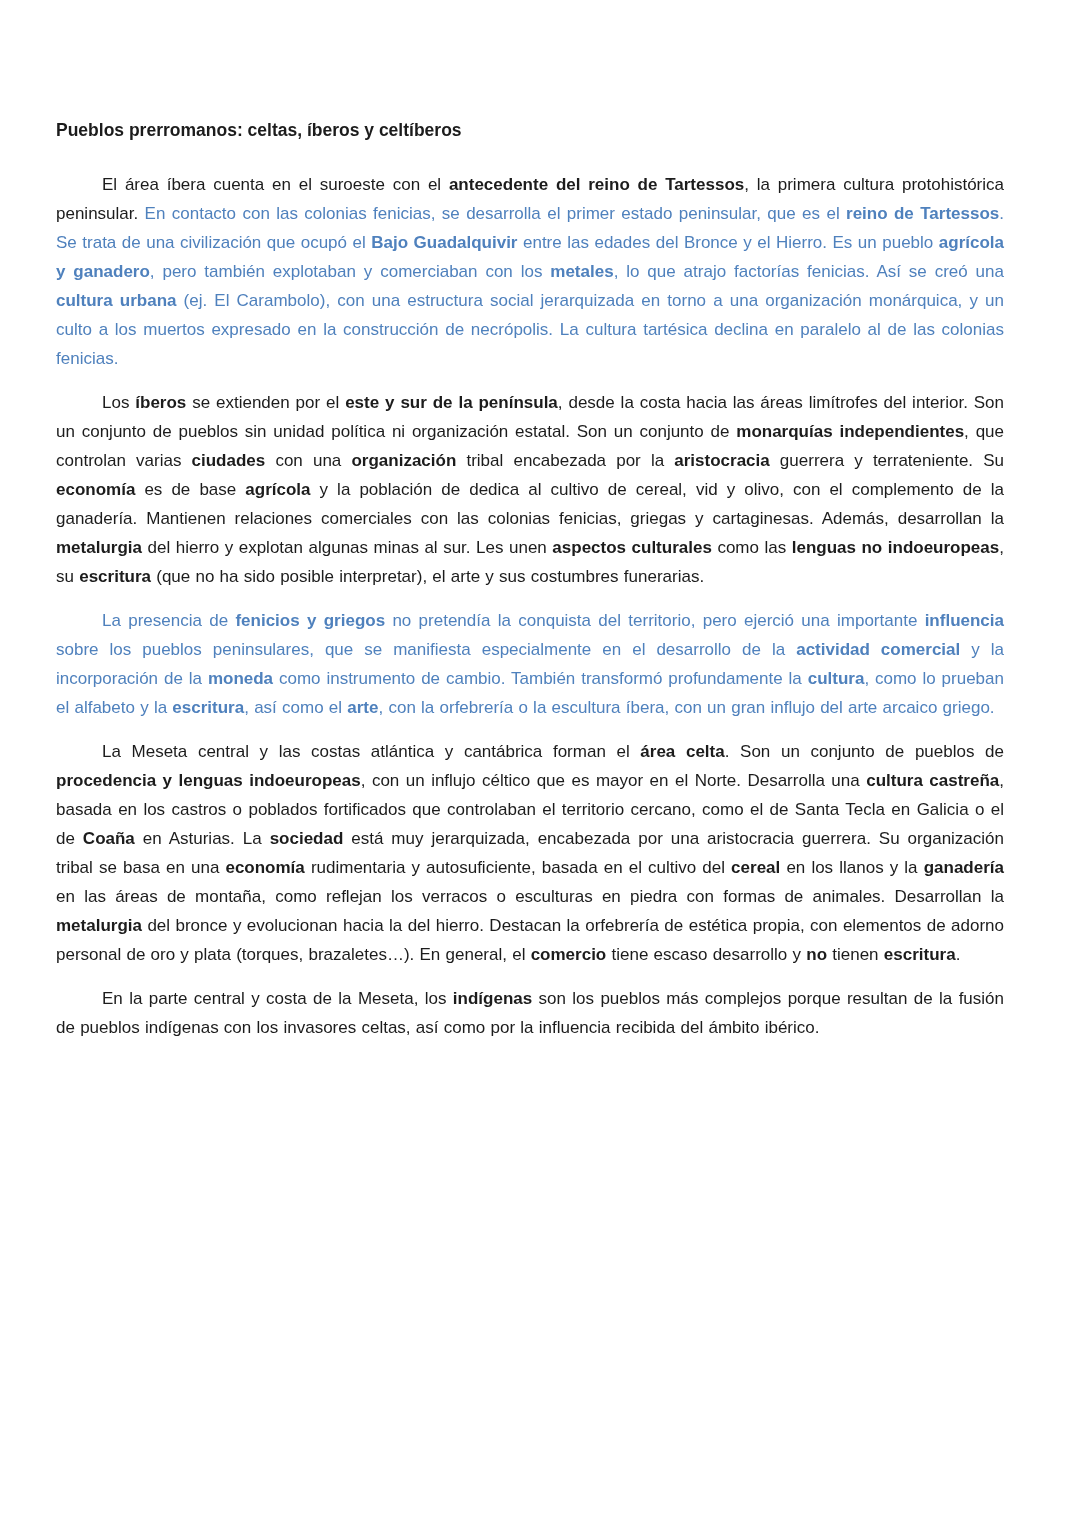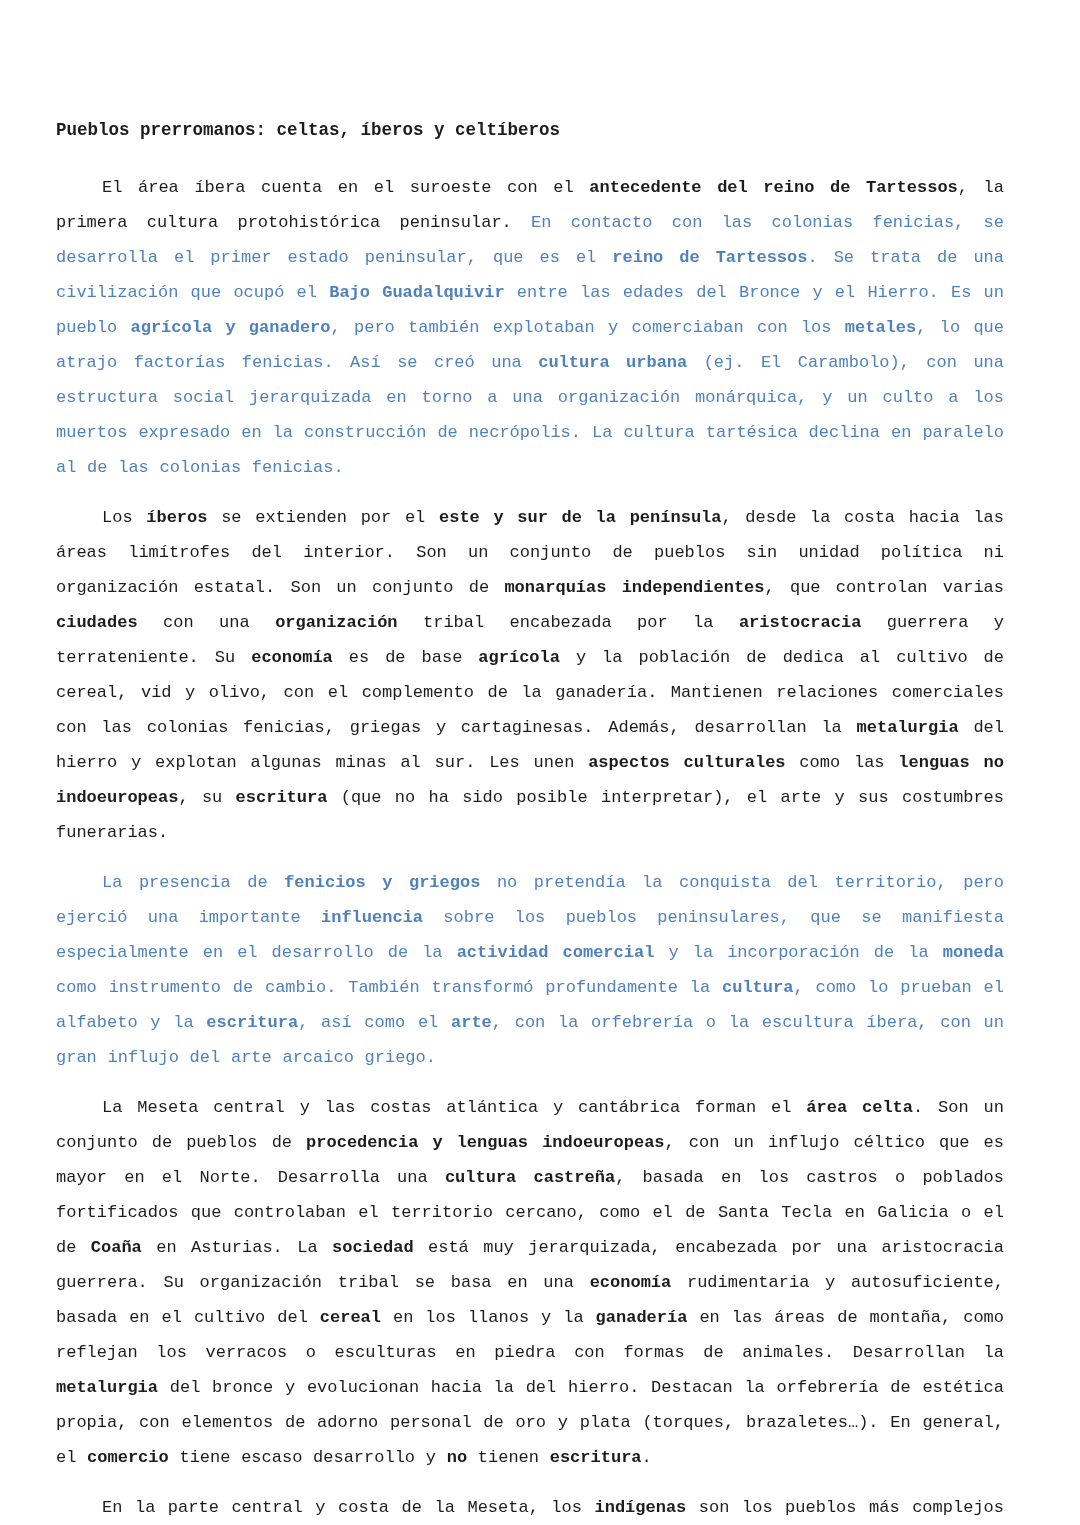--- a/index.html
+++ b/index.html
@@ -14,34 +14,34 @@
     background: var(--bg);
   }
   .page {
     position: relative;
     width: 1072px;
     height: 1525px;
     margin: 0 auto;
     background: var(--bg);
     box-sizing: border-box;
     padding: 118px 72px 0 52px;
-    font-family: Liberation Mono, monospace;
+    font-family: Liberation Sans, sans-serif;
     color: var(--text);
     overflow: hidden;
   }
   .title {
     font-size: 17.5px;
     font-weight: bold;
     color: var(--text);
     margin: 0 0 28px 0;
     line-height: 24px;
   }
   .para {
     font-size: 17px;
-    line-height: 35px;
+    line-height: 29px;
     text-align: justify;
     text-indent: 46px;
     margin: 0 0 15px 0;
     color: var(--text);
     word-spacing: 0.5px;
   }
   .para span.blue { color: var(--blue); }
   .para span.bold { font-weight: bold; }
 </style>
 </head>

